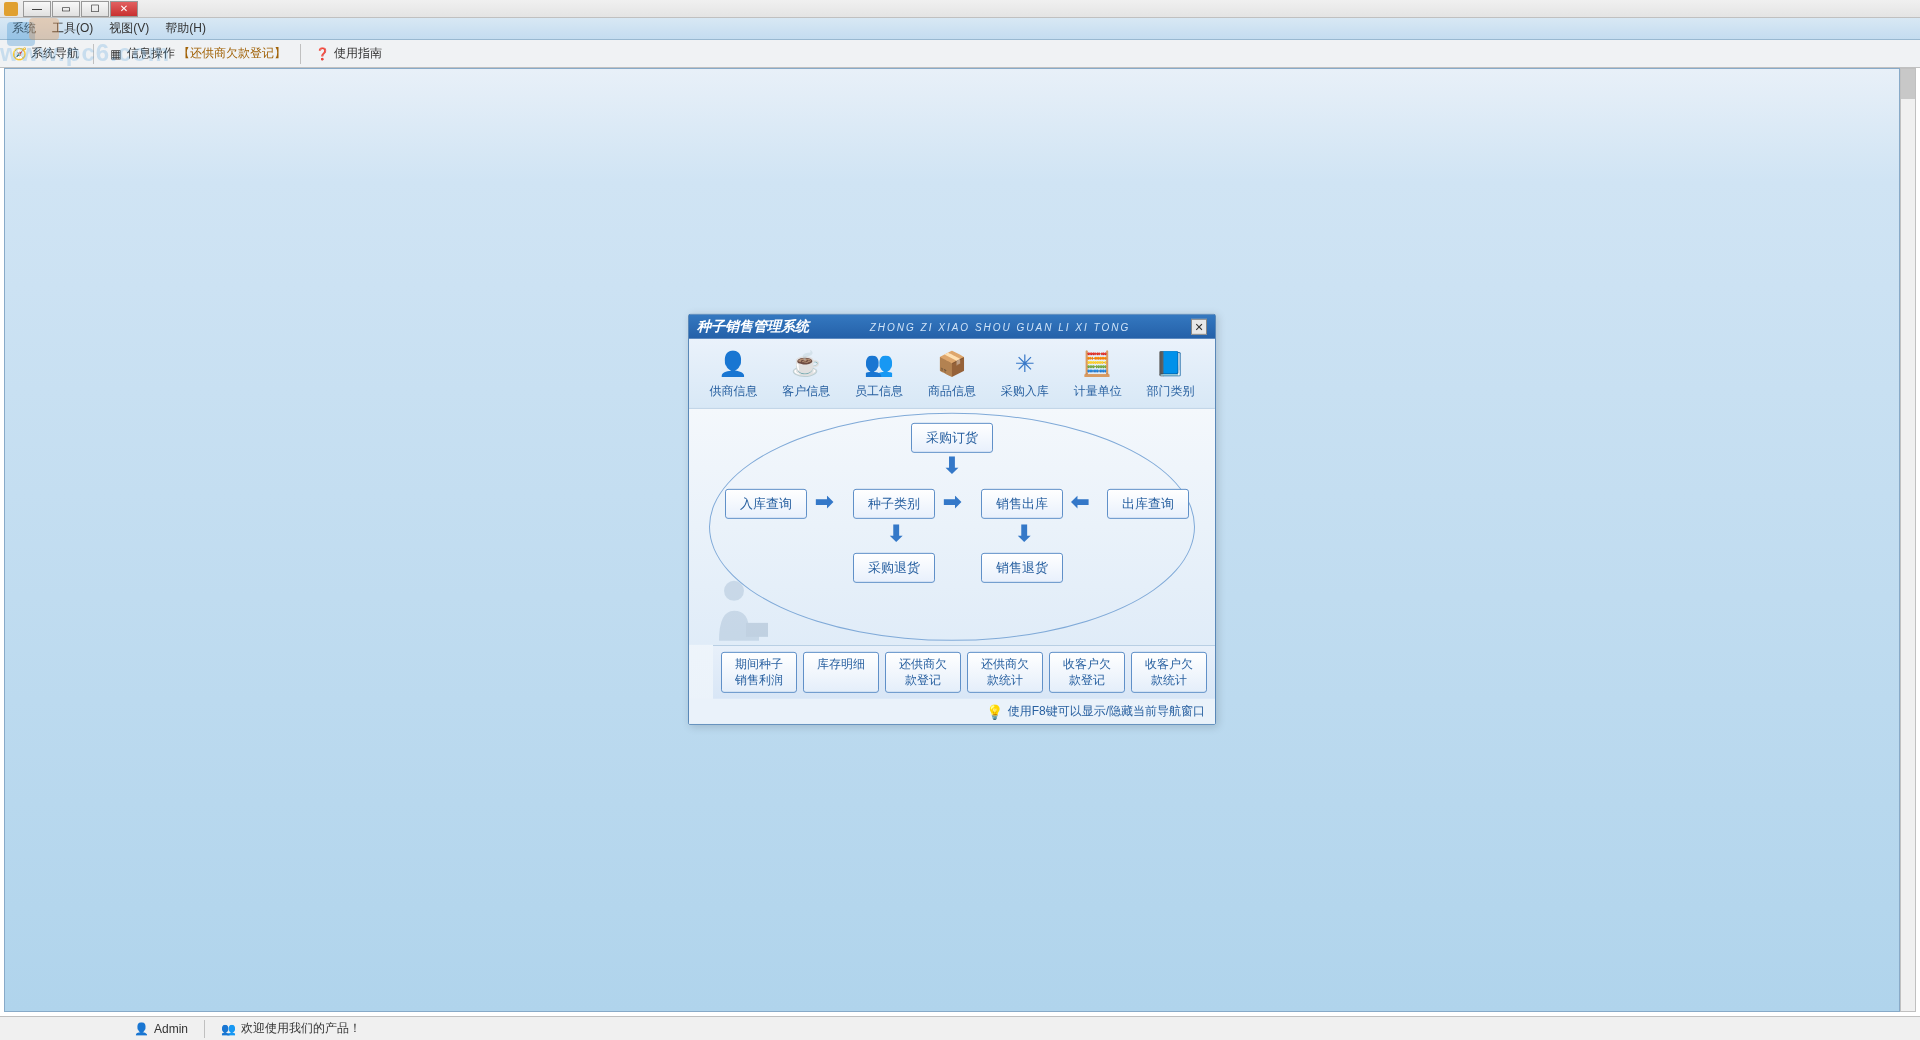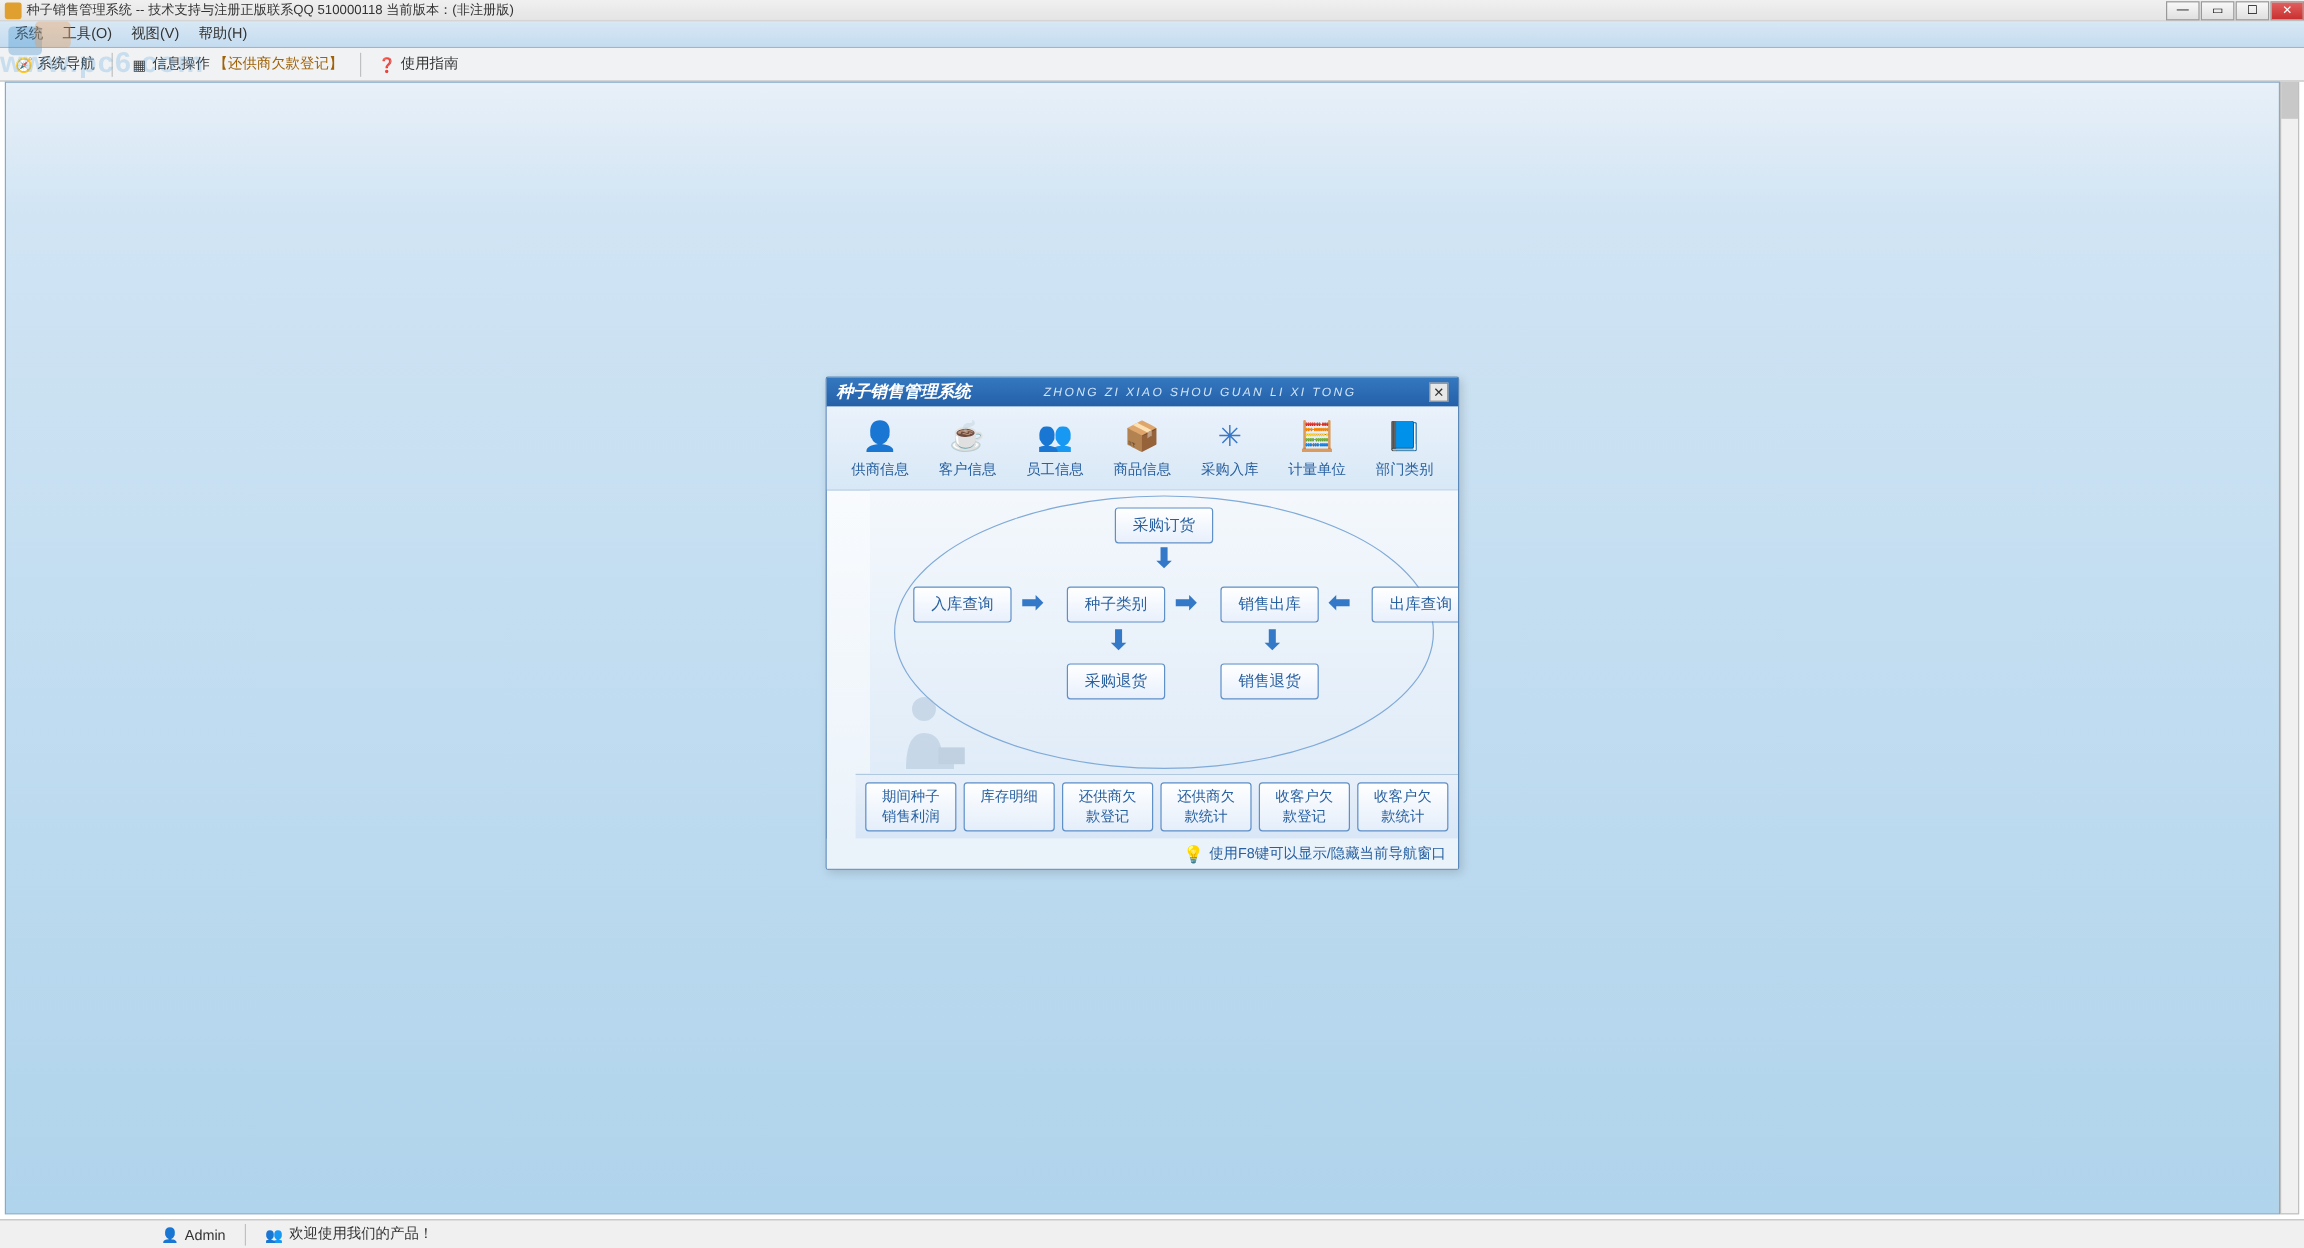--- a/index.html
+++ b/index.html
@@ -37,21 +37,21 @@
     .nav-title-en { flex: 1; text-align: center; font-size: 10px; letter-spacing: 2px; font-style: italic; color: #d0e4f8; }
     .nav-close { width: 16px; height: 16px; background: #e8e8e8; color: #333; display: flex; align-items: center; justify-content: center; font-size: 11px; cursor: pointer; border: 1px solid #888; }
     
     
     .nav-icons { display: flex; justify-content: space-around; padding: 10px 8px 8px; background: linear-gradient(to bottom, #eaf2fb, #d8e8f6); border-bottom: 1px solid #b0c8e0; }
     .nav-icon-item { display: flex; flex-direction: column; align-items: center; gap: 4px; cursor: pointer; width: 68px; }
     .nav-icon-img { width: 32px; height: 30px; display: flex; align-items: center; justify-content: center; font-size: 24px; }
     .nav-icon-label { font-size: 12px; color: #2860a0; }
     
     
-    .flow-area { position: relative; height: 236px; background: linear-gradient(to bottom, #f4f8fc, #e0ecf8); overflow: hidden; margin-left: 36px; }
+    .flow-area { position: relative; height: 236px; background: linear-gradient(to bottom, #f4f8fc, #e0ecf8); overflow: hidden; }
     .flow-ellipse { position: absolute; left: 20px; top: 4px; right: 20px; bottom: 4px; border: 1px solid #80aad8; border-radius: 50%; }
     .flow-btn { position: absolute; background: linear-gradient(to bottom, #ffffff, #e8f0fc); border: 1px solid #6090c8; border-radius: 3px; padding: 5px 14px; font-size: 13px; color: #2860a0; cursor: pointer; text-align: center; white-space: nowrap; }
     .flow-arrow { position: absolute; color: #3478c8; font-size: 22px; font-weight: bold; }
     .person-silhouette { position: absolute; left: 15px; bottom: 2px; width: 70px; height: 70px; opacity: 0.4; }
     
     
     .bottom-btns { display: flex; gap: 6px; padding: 6px 8px; background: linear-gradient(to bottom, #e8f0fa, #d8e6f6); border-top: 1px solid #b0c8e0; margin-left: 24px; }
     .bottom-btn { flex: 1; background: linear-gradient(to bottom, #ffffff, #e4eefa); border: 1px solid #6090c8; border-radius: 3px; padding: 4px 2px; font-size: 12px; color: #2860a0; cursor: pointer; text-align: center; line-height: 1.3; }
     
     
@@ -62,21 +62,20 @@
     .statusbar { position: absolute; bottom: 0; left: 0; right: 0; height: 24px; background: #f0f0f0; border-top: 1px solid #c0c0c0; display: flex; align-items: center; padding: 0 8px; gap: 8px; }
     .status-section { display: flex; align-items: center; gap: 4px; padding: 0 8px; font-size: 12px; color: #333; }
     .status-icon { width: 16px; height: 16px; display: inline-flex; align-items: center; justify-content: center; }
     .status-sep { width: 1px; height: 18px; background: #c0c0c0; }
   </style>
 </head>
 <body>
 
 <div class="titlebar">
   <div class="titlebar-icon"></div>
-  <div class="titlebar-text">种子销售管理系统 -- 技术支持与注册正版联系QQ 510000118    当前版本：(非注册版)</div>
   <div class="win-controls">
     <div class="win-btn">—</div>
     <div class="win-btn">▭</div>
     <div class="win-btn">☐</div>
     <div class="win-btn close">✕</div>
   </div>
 </div>
 
 <div class="menubar">
   <div class="menu-item">系统</div>

